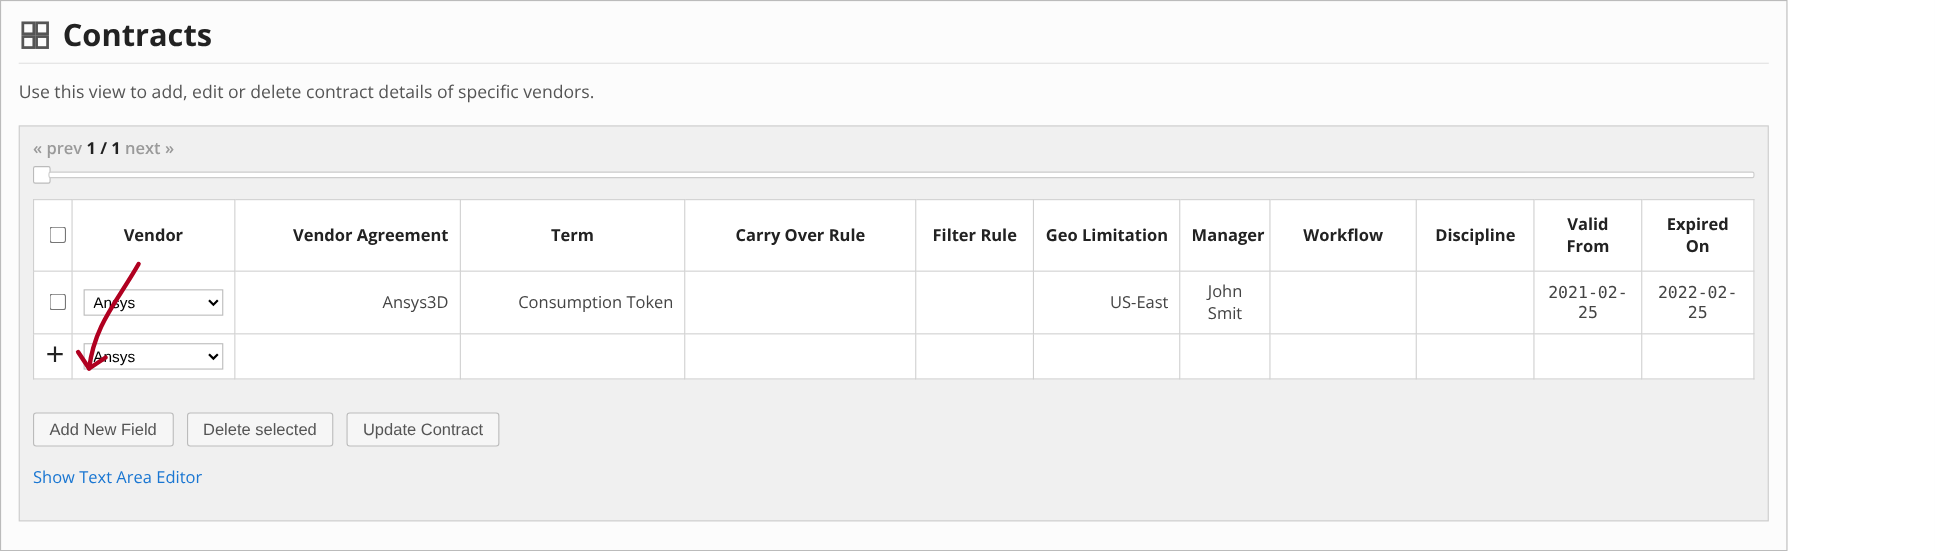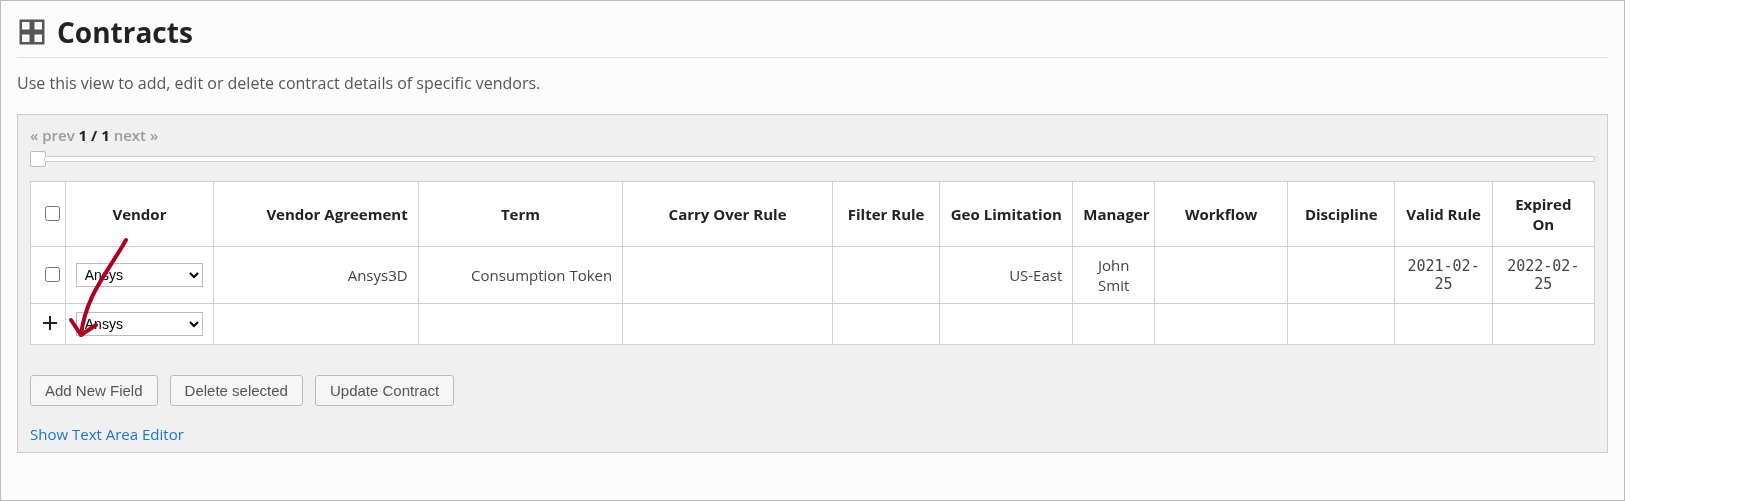--- a/index.html
+++ b/index.html
@@ -32,21 +32,21 @@
     color: #222;
   }
   .subtitle {
     color: #555;
     margin: 14px 0 20px 0;
     font-size: 16px;
   }
   .panel {
     border: 1px solid #ccc;
     background: #f0f0f0;
-    padding: 10px 12px 8px 12px;
+    padding: 10px 12px 29px 12px;
   }
   .pager {
     color: #9a9a9a;
     font-size: 15px;
     font-weight: 600;
     margin-bottom: 6px;
   }
   .pager .cur { color: #222; font-weight: 700; }
   .pager .np { cursor: pointer; }
   .slider-wrap {
@@ -180,21 +180,21 @@
           </th>
           <th class="col-vendor">Vendor</th>
           <th class="col-va" style="text-align:right">Vendor Agreement</th>
           <th class="col-term" style="text-align:center">Term</th>
           <th class="col-cor">Carry Over Rule</th>
           <th class="col-fr">Filter Rule</th>
           <th class="col-geo" style="text-align:center">Geo Limitation</th>
           <th class="col-mgr" style="text-align:left">Manager</th>
           <th class="col-wf">Workflow</th>
           <th class="col-disc">Discipline</th>
-          <th class="col-vf" style="font-family:inherit">Valid Rule</th>
+          <th class="col-vf" style="font-family:inherit">Valid From</th>
           <th class="col-eo" style="font-family:inherit">Expired On</th>
         </tr>
       </thead>
       <tbody>
         <tr>
           <td class="col-chk">
             <input type="checkbox" style="">
           </td>
           <td class="col-vendor">
             <select class="vendor-sel">

